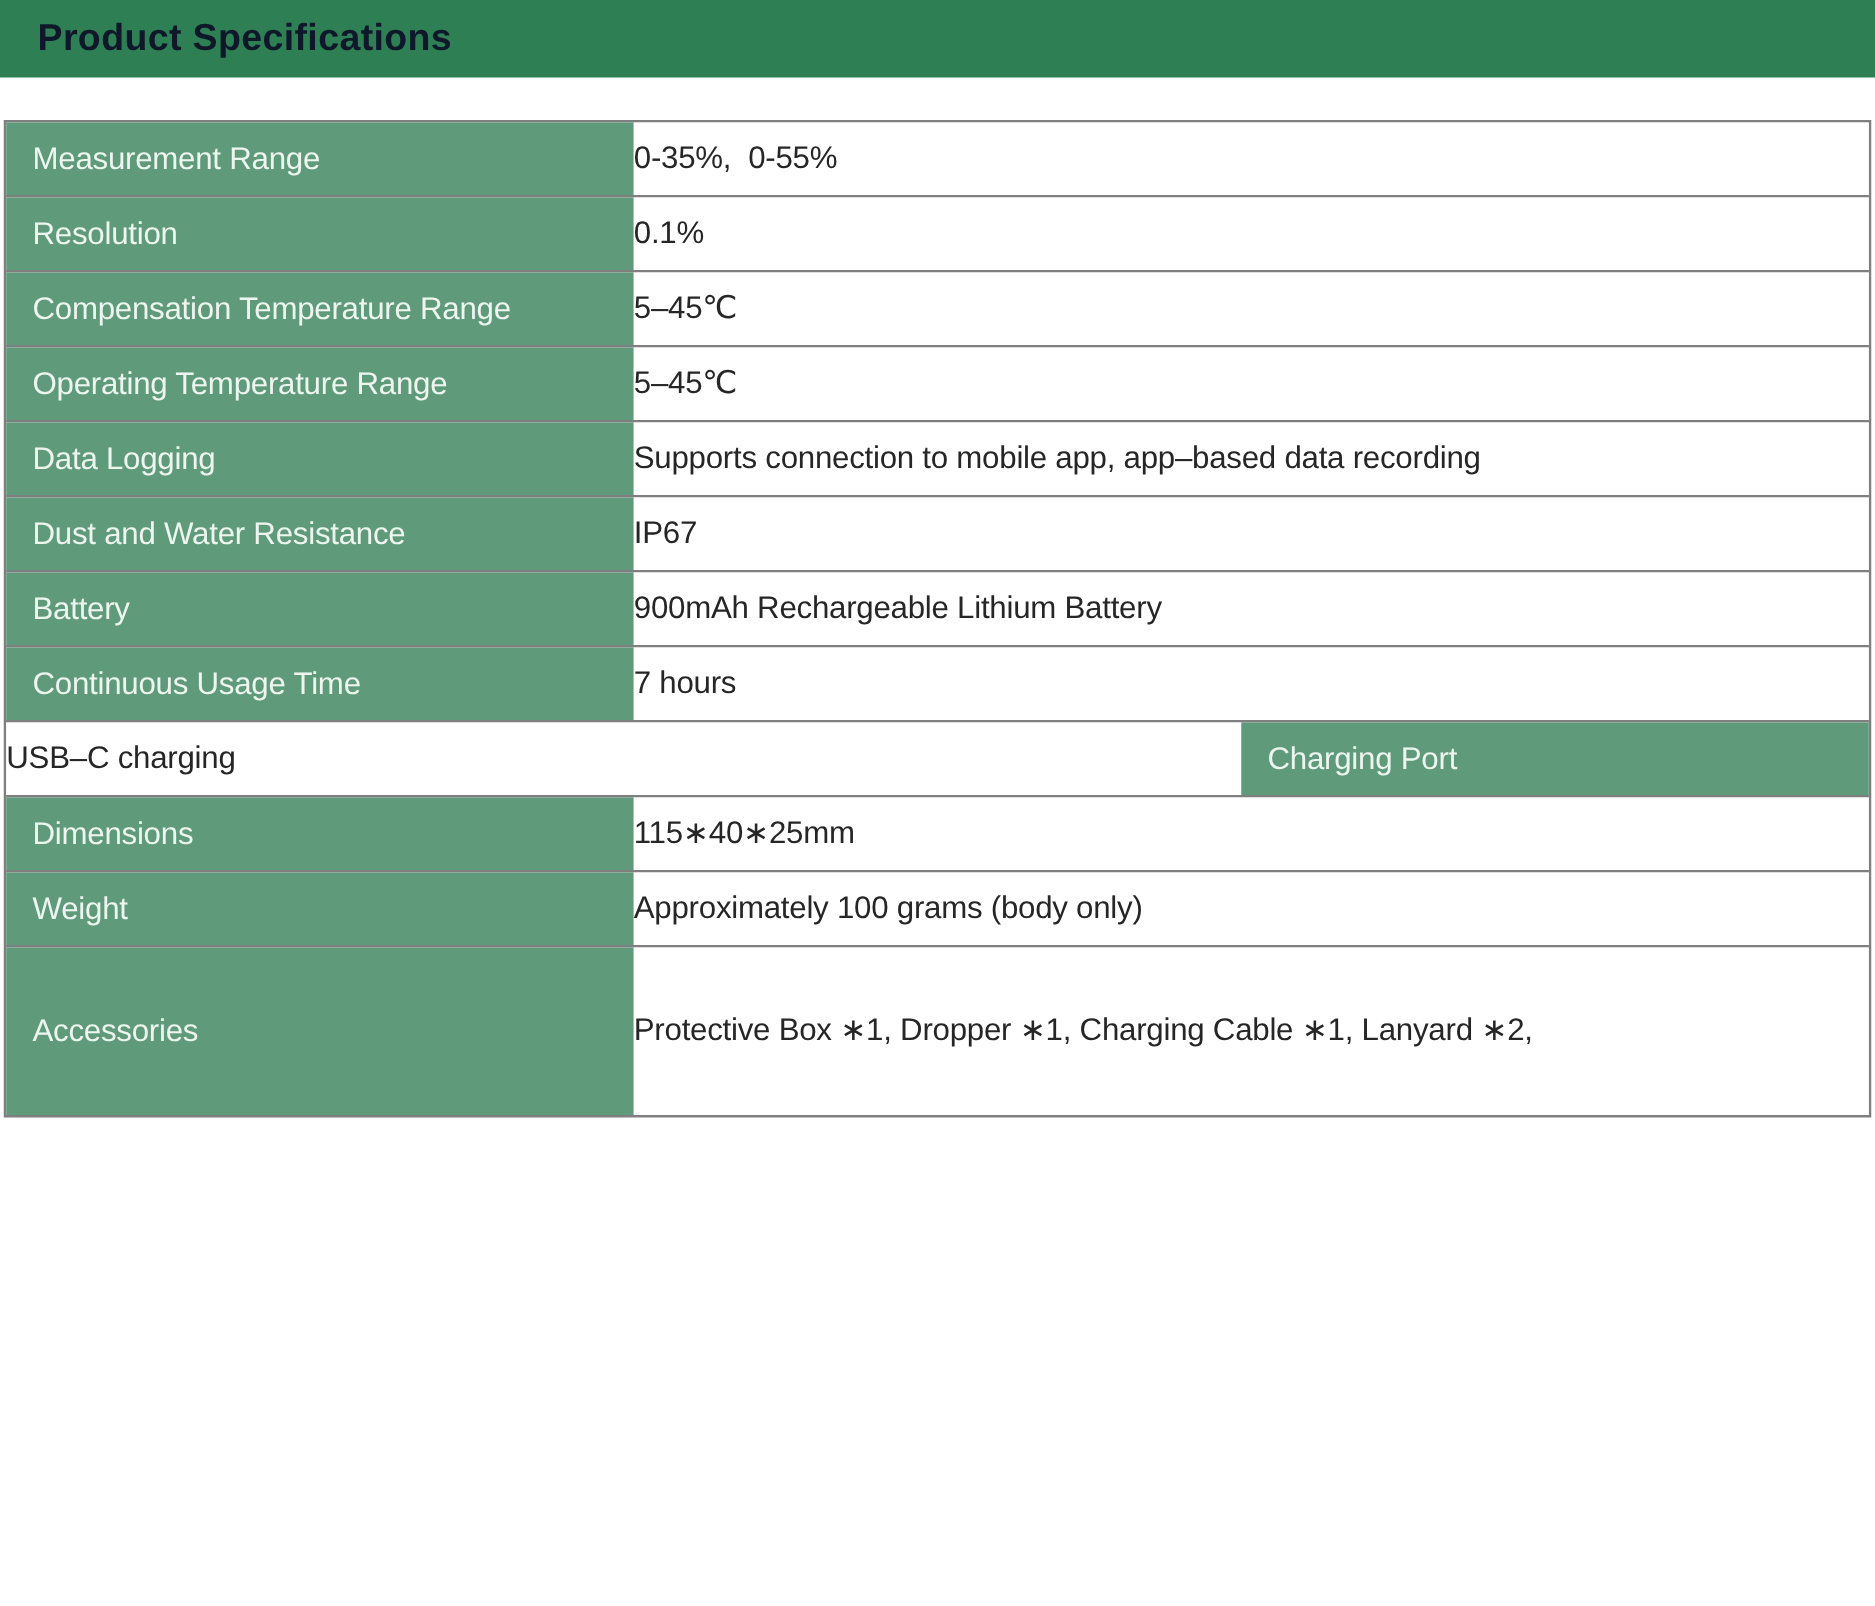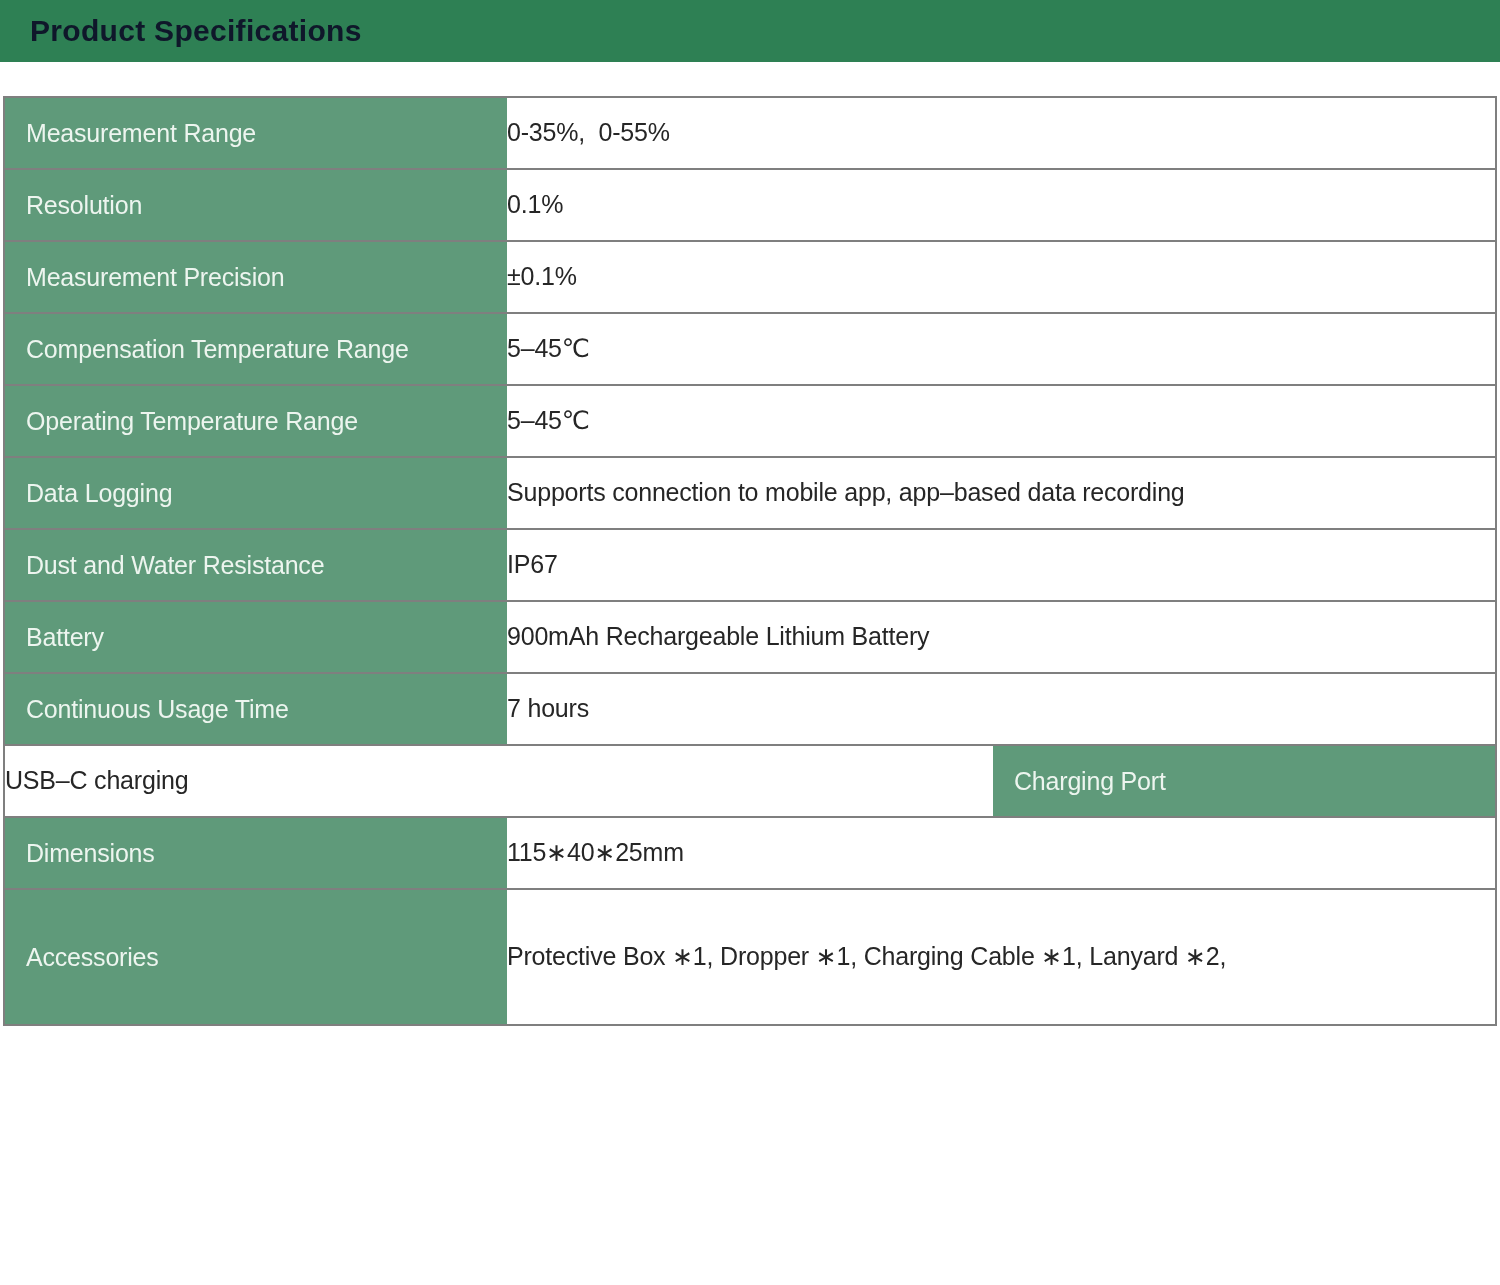--- a/index.html
+++ b/index.html
@@ -37,21 +37,21 @@
     letter-spacing: 0.3px;
   }
 
   .spec-table {
     margin: 34px 3px 0 3px;
     border: 2px solid var(--border);
     background: #ffffff;
   }
   .row {
     display: flex;
-    height: 72px;
+    height: 60px;
   }
   .row.tall { height: 134px; }
   .row:not(:last-child) { border-bottom: 2px solid var(--border); }
 
   .cell { display: flex; }
   .cell.label {
     width: 502px;
     flex-shrink: 0;
     background: var(--row-green);
     color: var(--label-text);
@@ -88,26 +88,20 @@
         </div>
   </div>
 
   <div class="row">
     <div class="cell label">Resolution</div>
     <div class="cell value">
           <div class="value-line">0.1%</div>
         </div>
   </div>
 
-  <div class="row">
-    <div class="cell label">Measurement Precision</div>
-    <div class="cell value">
-          <div class="value-line">±0.1%</div>
-        </div>
-  </div>
 
 
   <div class="row">
     <div class="cell label">Compensation Temperature Range</div>
     <div class="cell value">
           <div class="value-line">5–45℃</div>
         </div>
   </div>
 
   <div class="row">
@@ -152,20 +146,26 @@
     <div class="cell label">Charging Port</div>
   </div>
 
   <div class="row">
     <div class="cell label">Dimensions</div>
     <div class="cell value">
           <div class="value-line">115∗40∗25mm</div>
         </div>
   </div>
 
+  <div class="row">
+    <div class="cell label">Weight</div>
+    <div class="cell value">
+          <div class="value-line">Approximately 100 grams (body only)</div>
+        </div>
+  </div>
 
   <div class="row tall">
     <div class="cell label">Accessories</div>
     <div class="cell value">
           <div class="value-line">Protective Box ∗1, Dropper ∗1, Charging Cable ∗1, Lanyard ∗2,</div>
         </div>
   </div>
 </section>
 </div>
 

